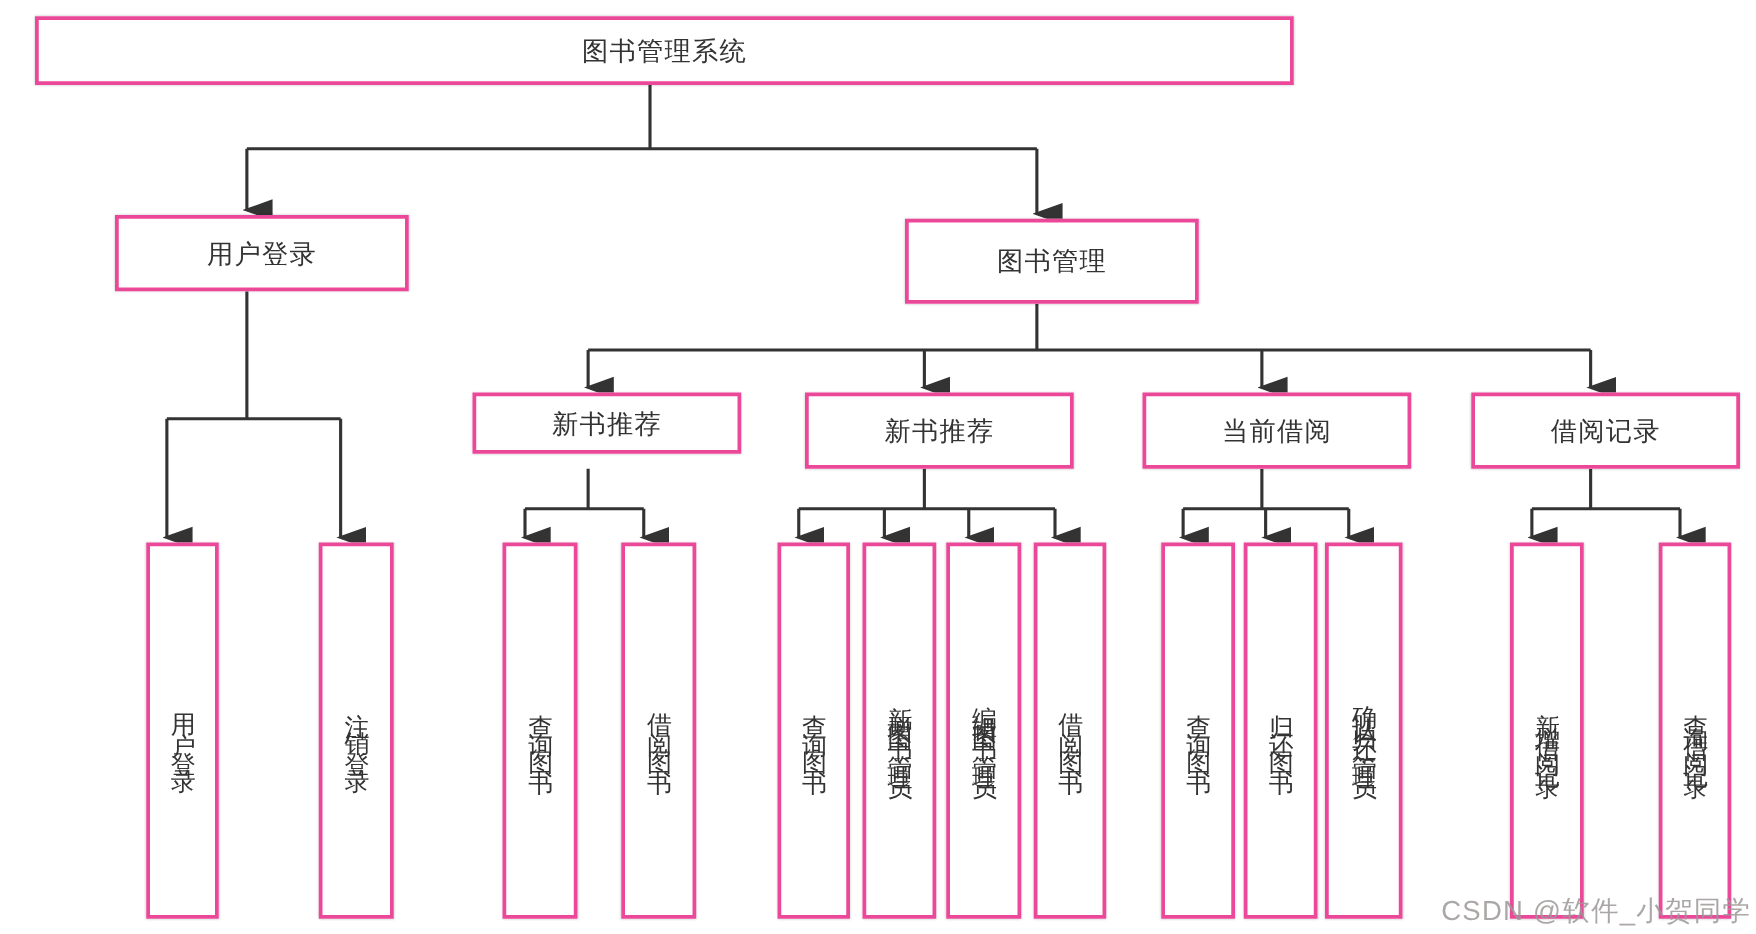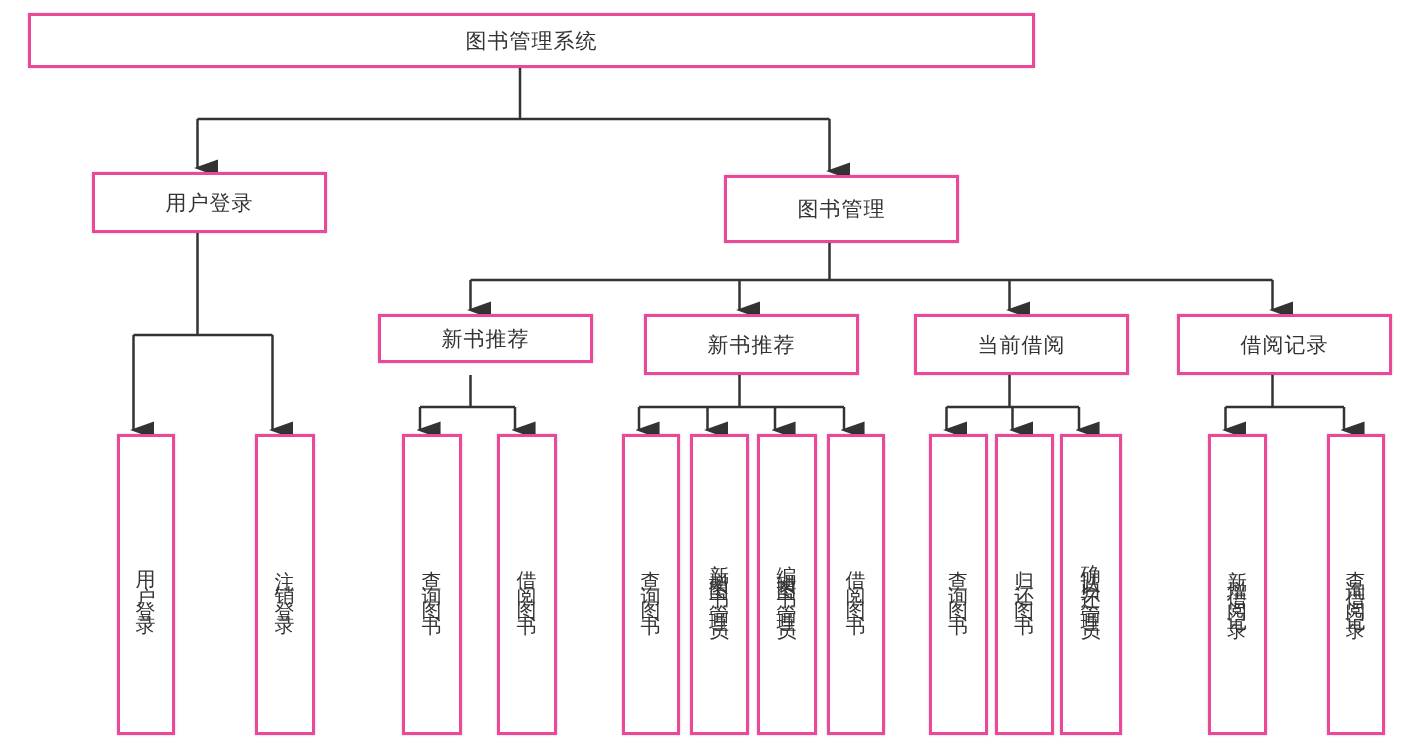--- a/index.html
+++ b/index.html
@@ -169,14 +169,15 @@
     <span class="vlabel ls-tight">确认归还（管理员）</span>
   </div>
 
   <div class="node vnode" style="left:1196px;top:434px;width:59px;height:301px;">
     <span class="vlabel ls-mid">新增借阅记录</span>
   </div>
   <div class="node vnode" style="left:1315px;top:434px;width:58px;height:301px;">
     <span class="vlabel ls-mid">查询借阅记录</span>
   </div>
 
+  <div id="watermark">CSDN @软件_小贺同学</div>
 
 </div>
 
 </body></html>

